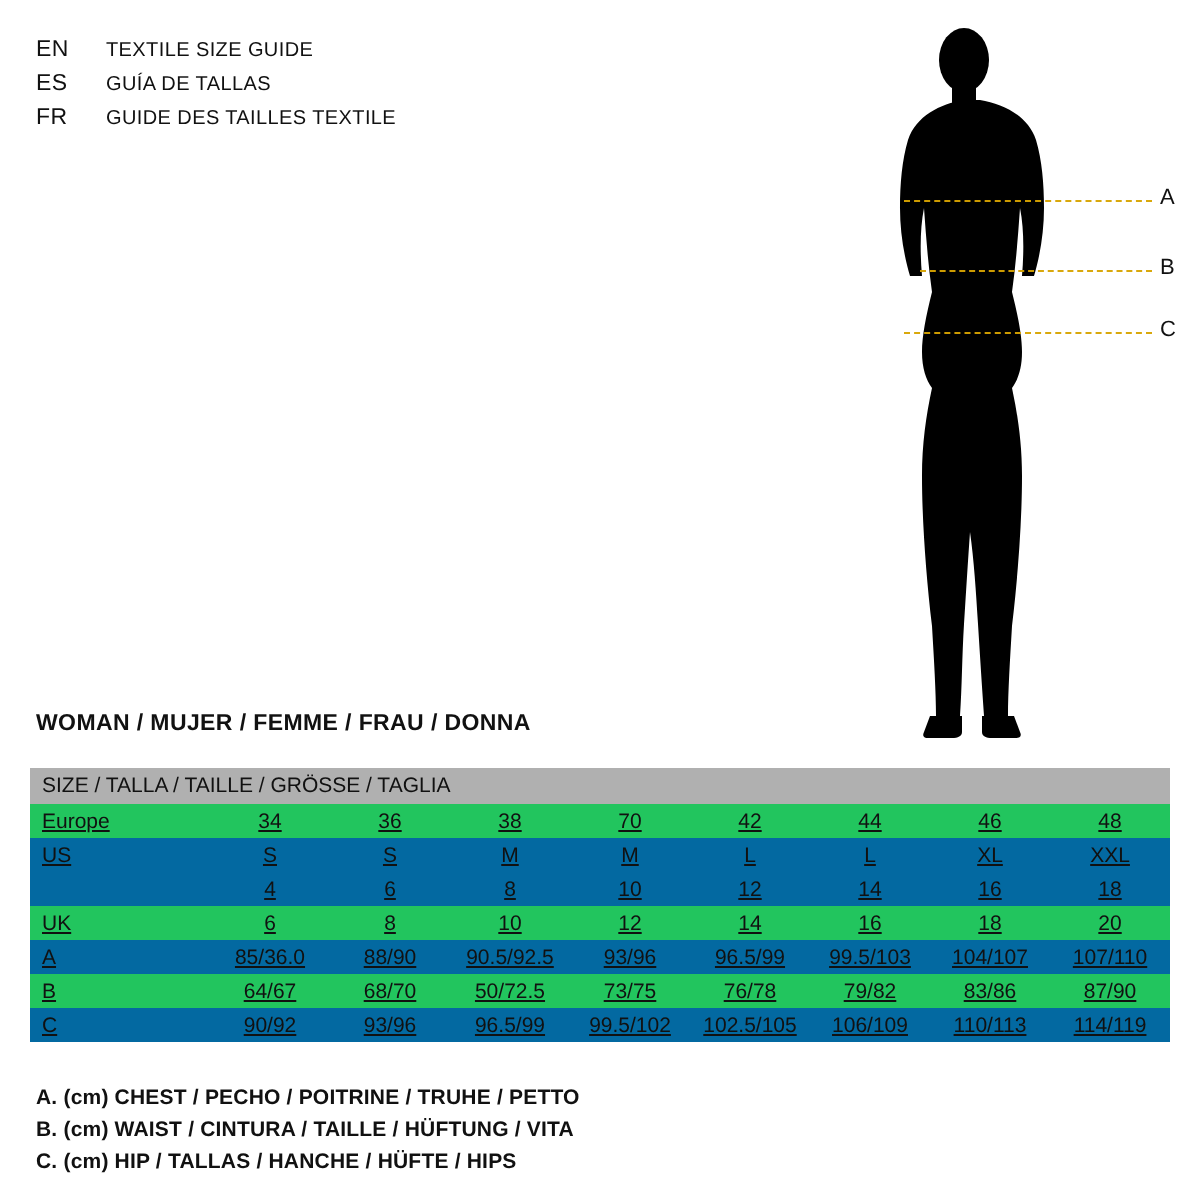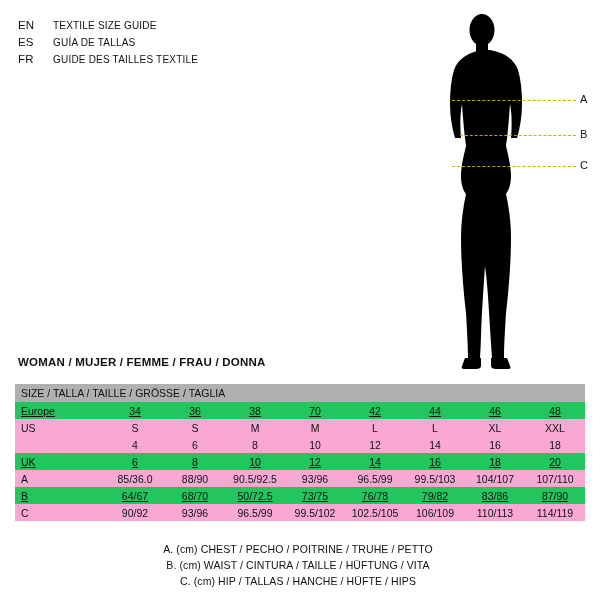--- a/index.html
+++ b/index.html
@@ -104,38 +104,37 @@
     text-align: left;
     padding-left: 6px;
   }
   tr.head-row td {
     background: #b0b0b0;
     font-size: 10.5px;
     text-align: left;
     padding-left: 6px;
     height: 18px;
   }
-  tr.shade td { background: #f9a8d4; }
+  tr.shade td { background: #0369a1; text-decoration: underline; }
   tr.plain td { background: #22c55e; text-decoration: underline; }
 
   
   .legend {
     position: absolute;
     left: 18px;
     top: 541px;
     width: 560px;
   }
   .legend-row {
     font-size: 10.5px;
-    font-weight: normal;
+    font-weight: bold;
     letter-spacing: 0.1px;
     color: #111;
     height: 16px;
     line-height: 16px;
-    text-align: center;
   }
 </style>
 </head>
 <body>
 
 <div class="page">
 
   <div class="lang-block">
     <div class="lang-row">
       <span class="lang-code">EN</span>

